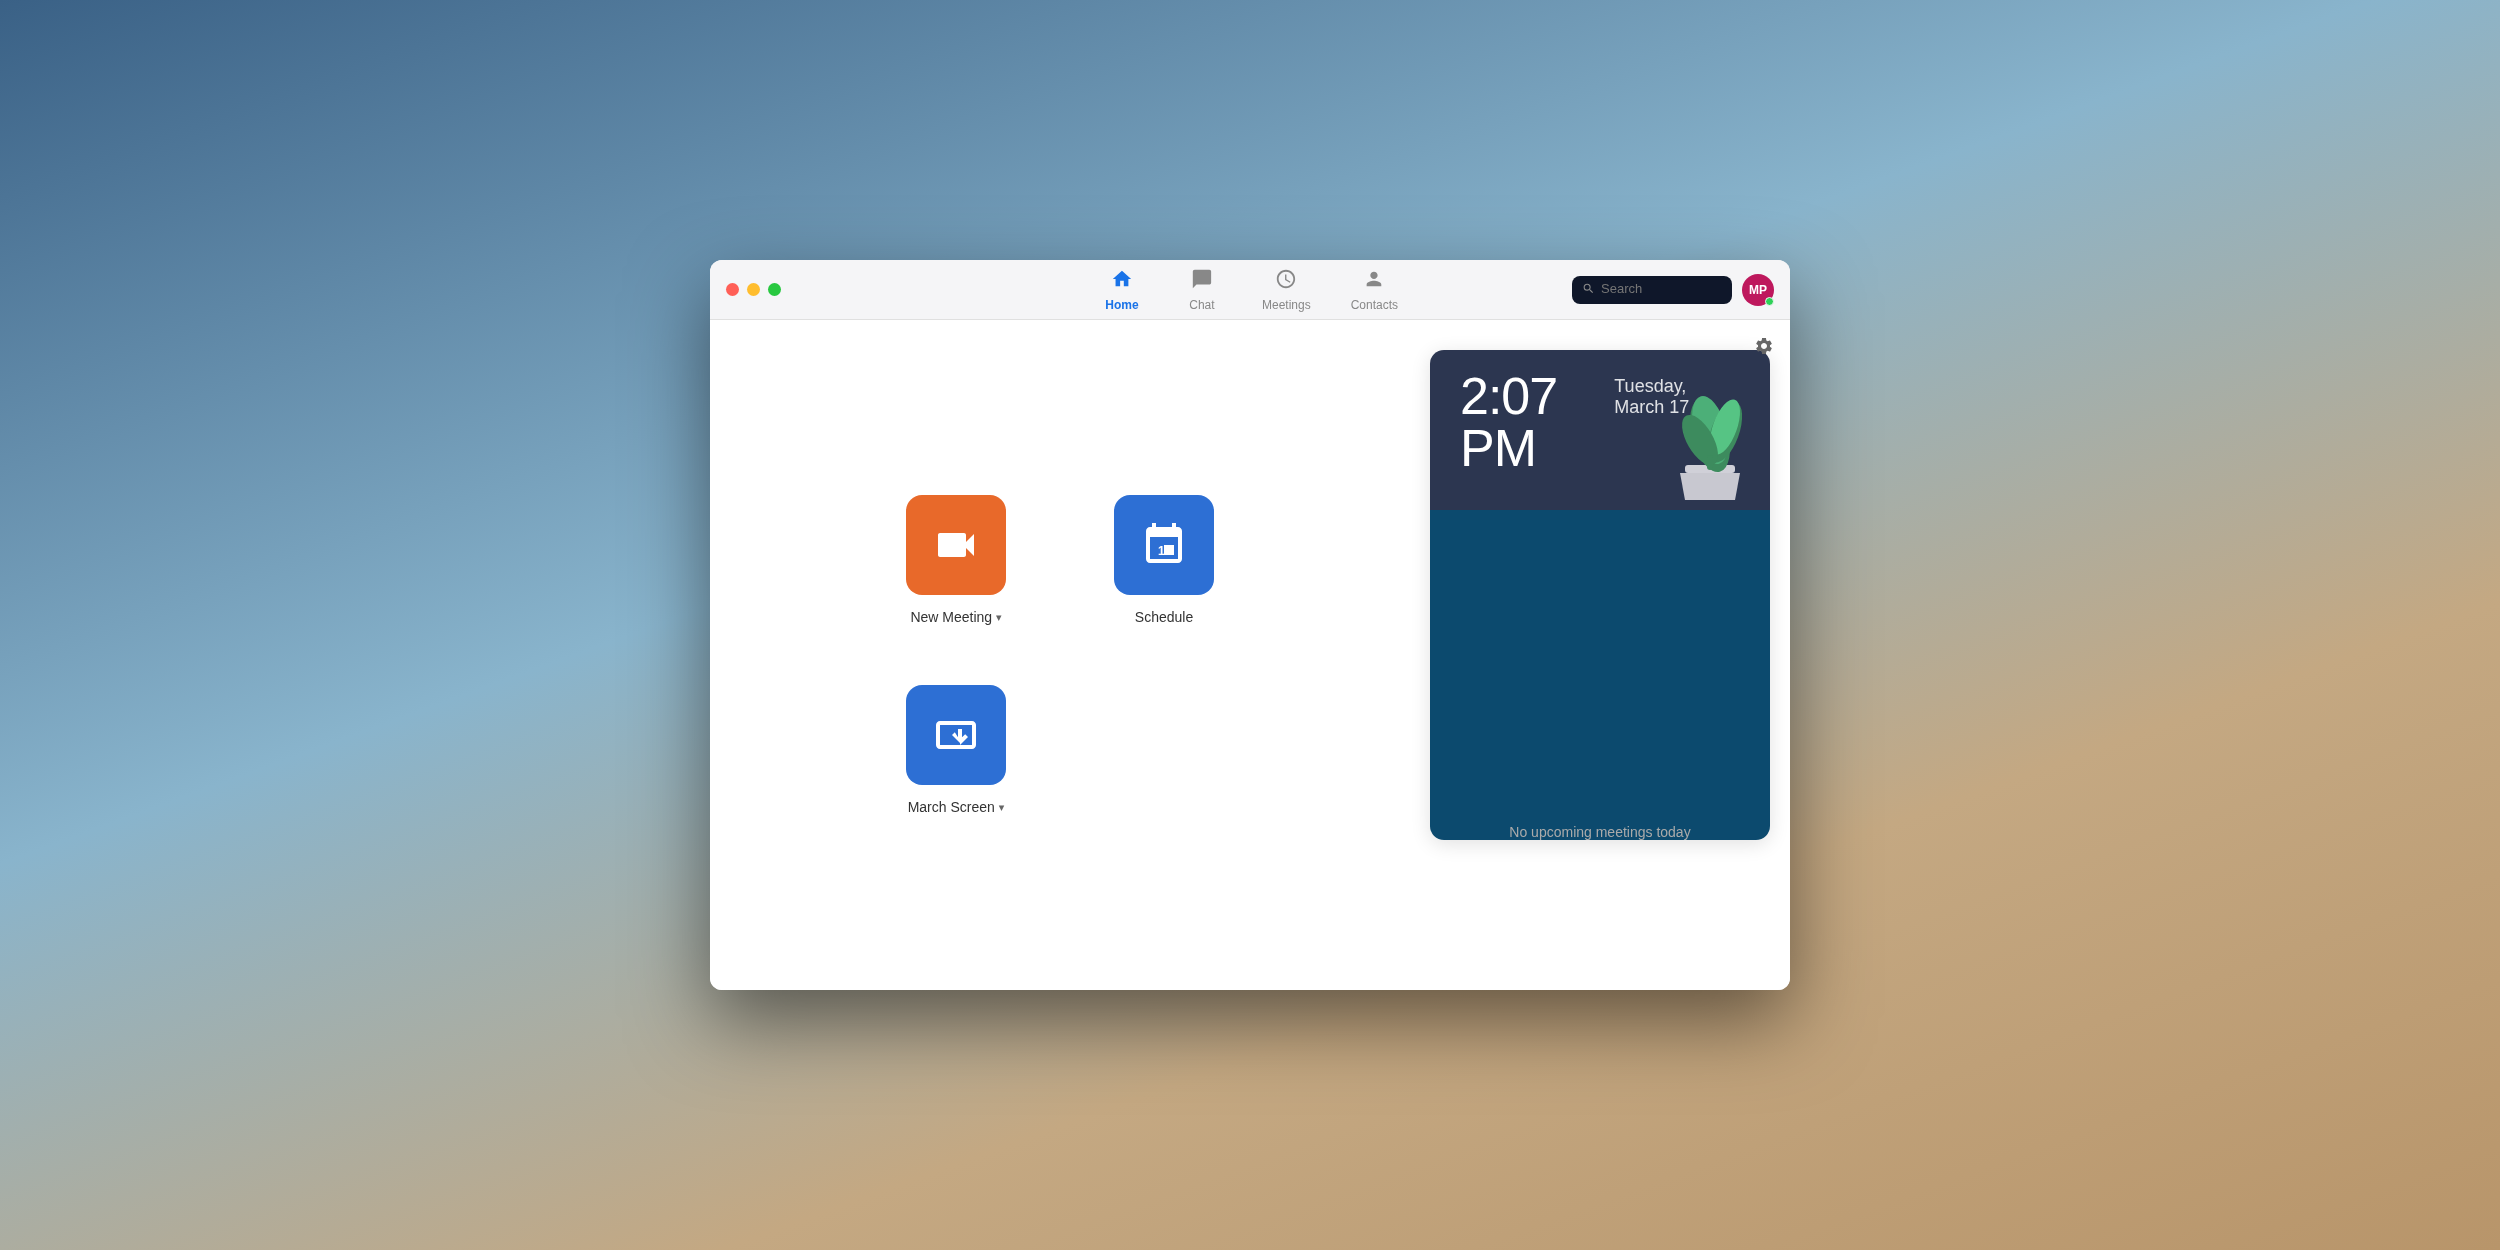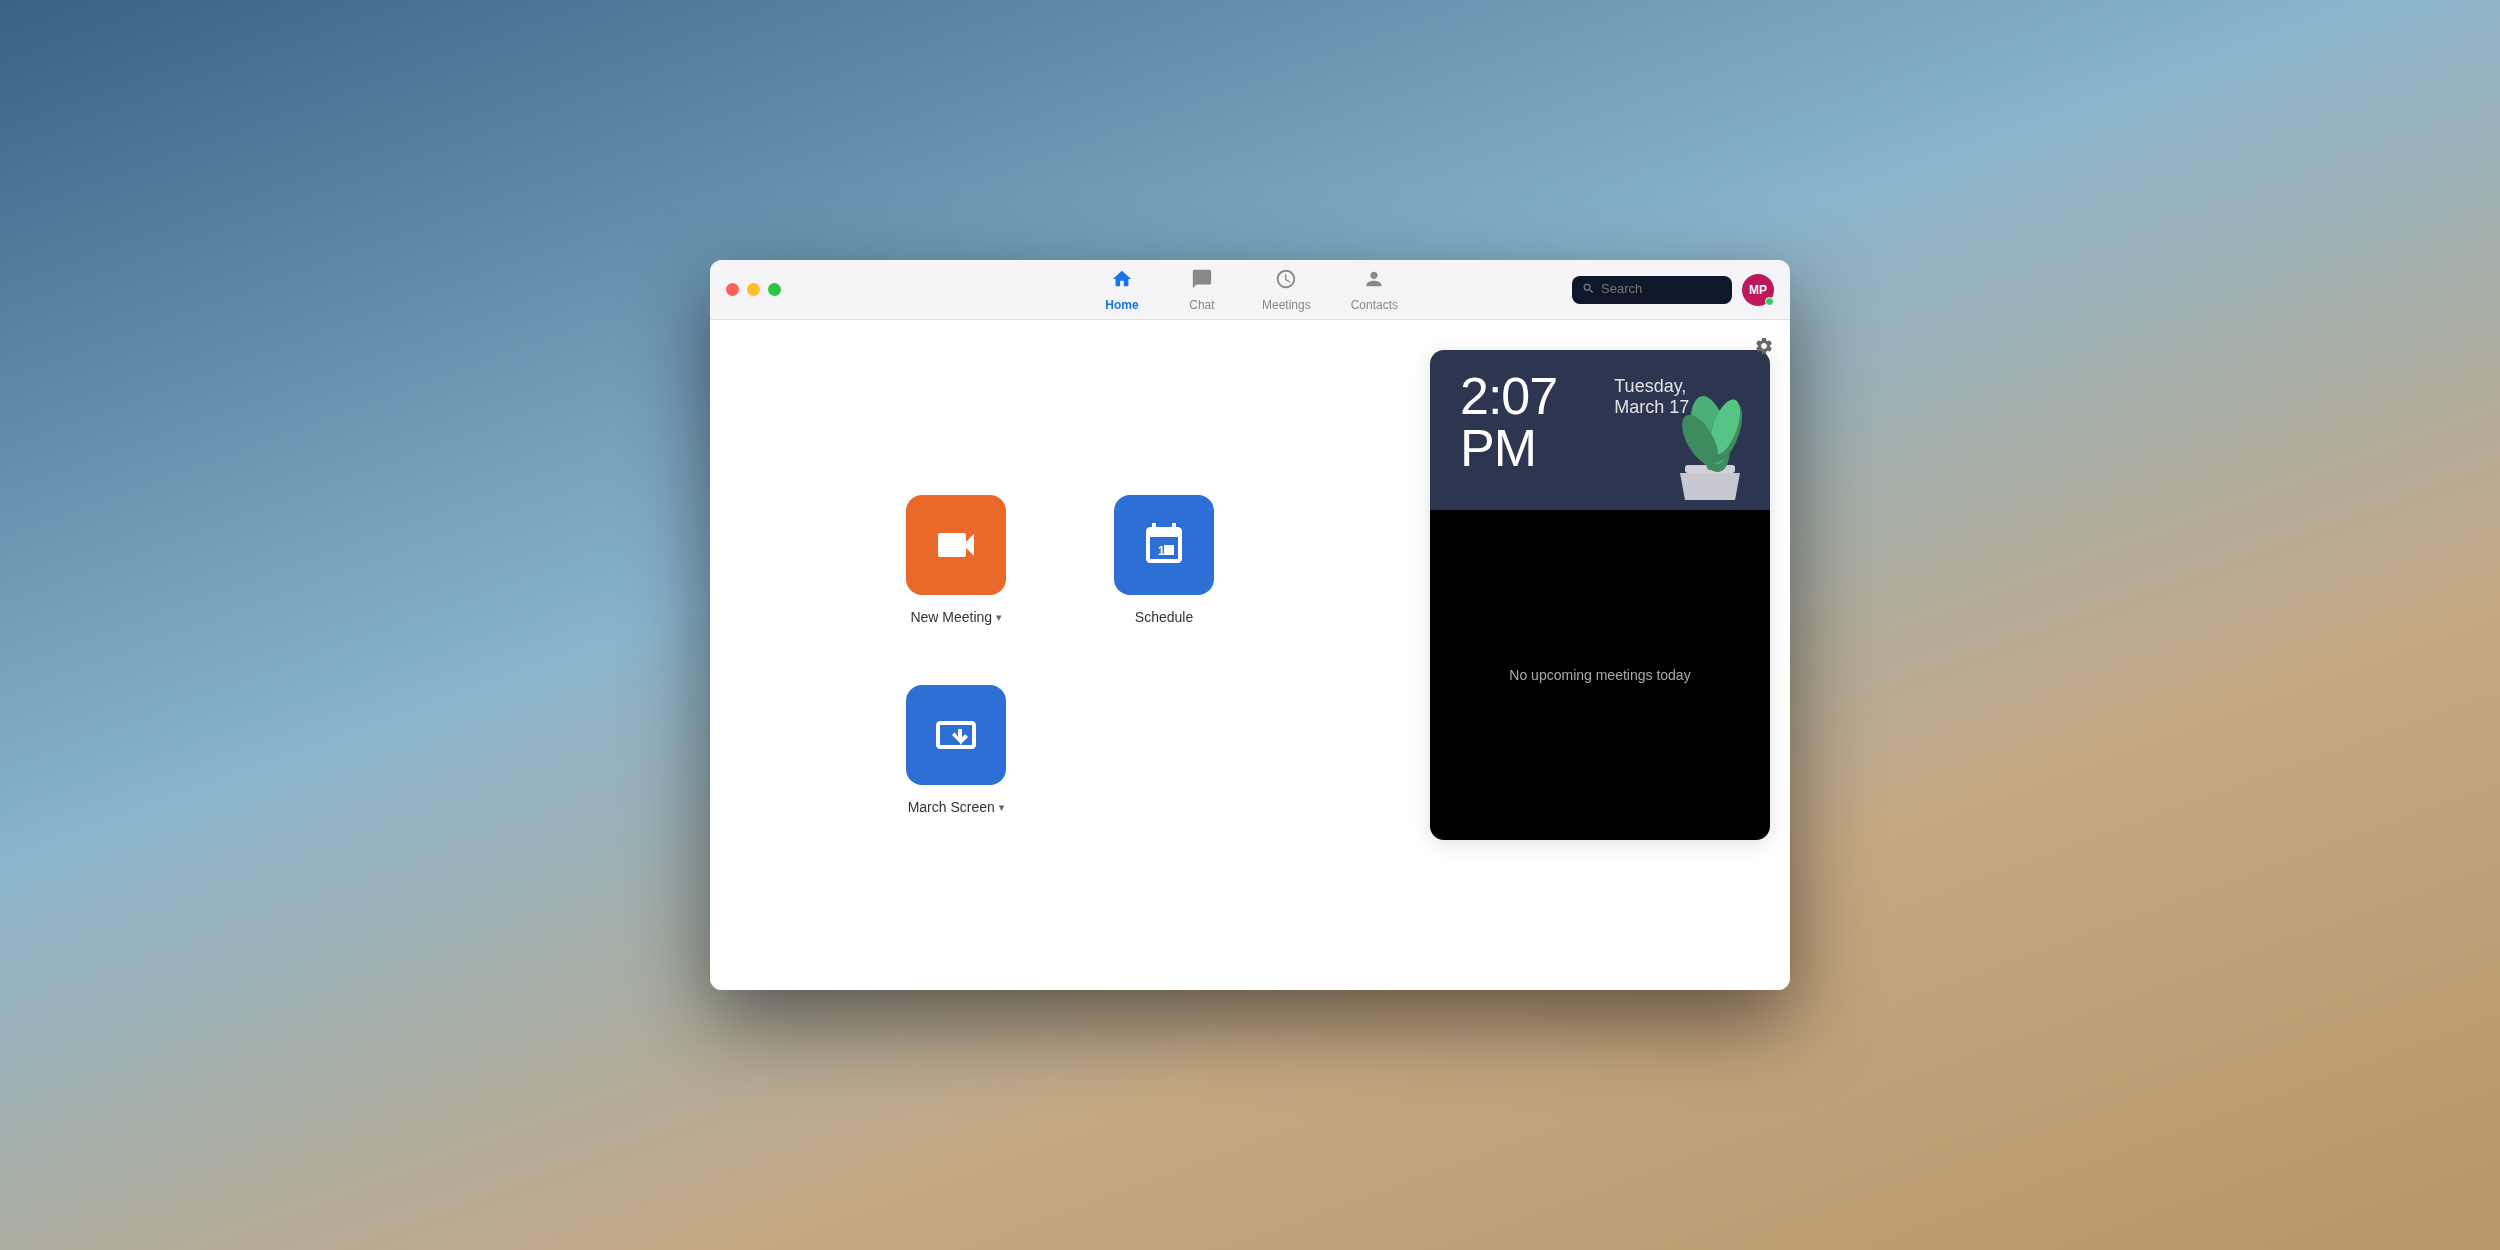--- a/index.html
+++ b/index.html
@@ -258,24 +258,24 @@
     
     .plant-decoration {
       position: absolute;
       right: 0;
       bottom: 0;
       width: 120px;
       height: 150px;
     }
 
     .calendar-body {
-      background: #000000;
+      background: #0c4a6e;
       min-height: 330px;
       display: flex;
-      align-items: center;
+      align-items: flex-end;
       justify-content: center;
     }
 
     .no-meetings {
       font-size: 14px;
       color: #aaa;
       text-align: center;
     }
   </style>
 </head>

